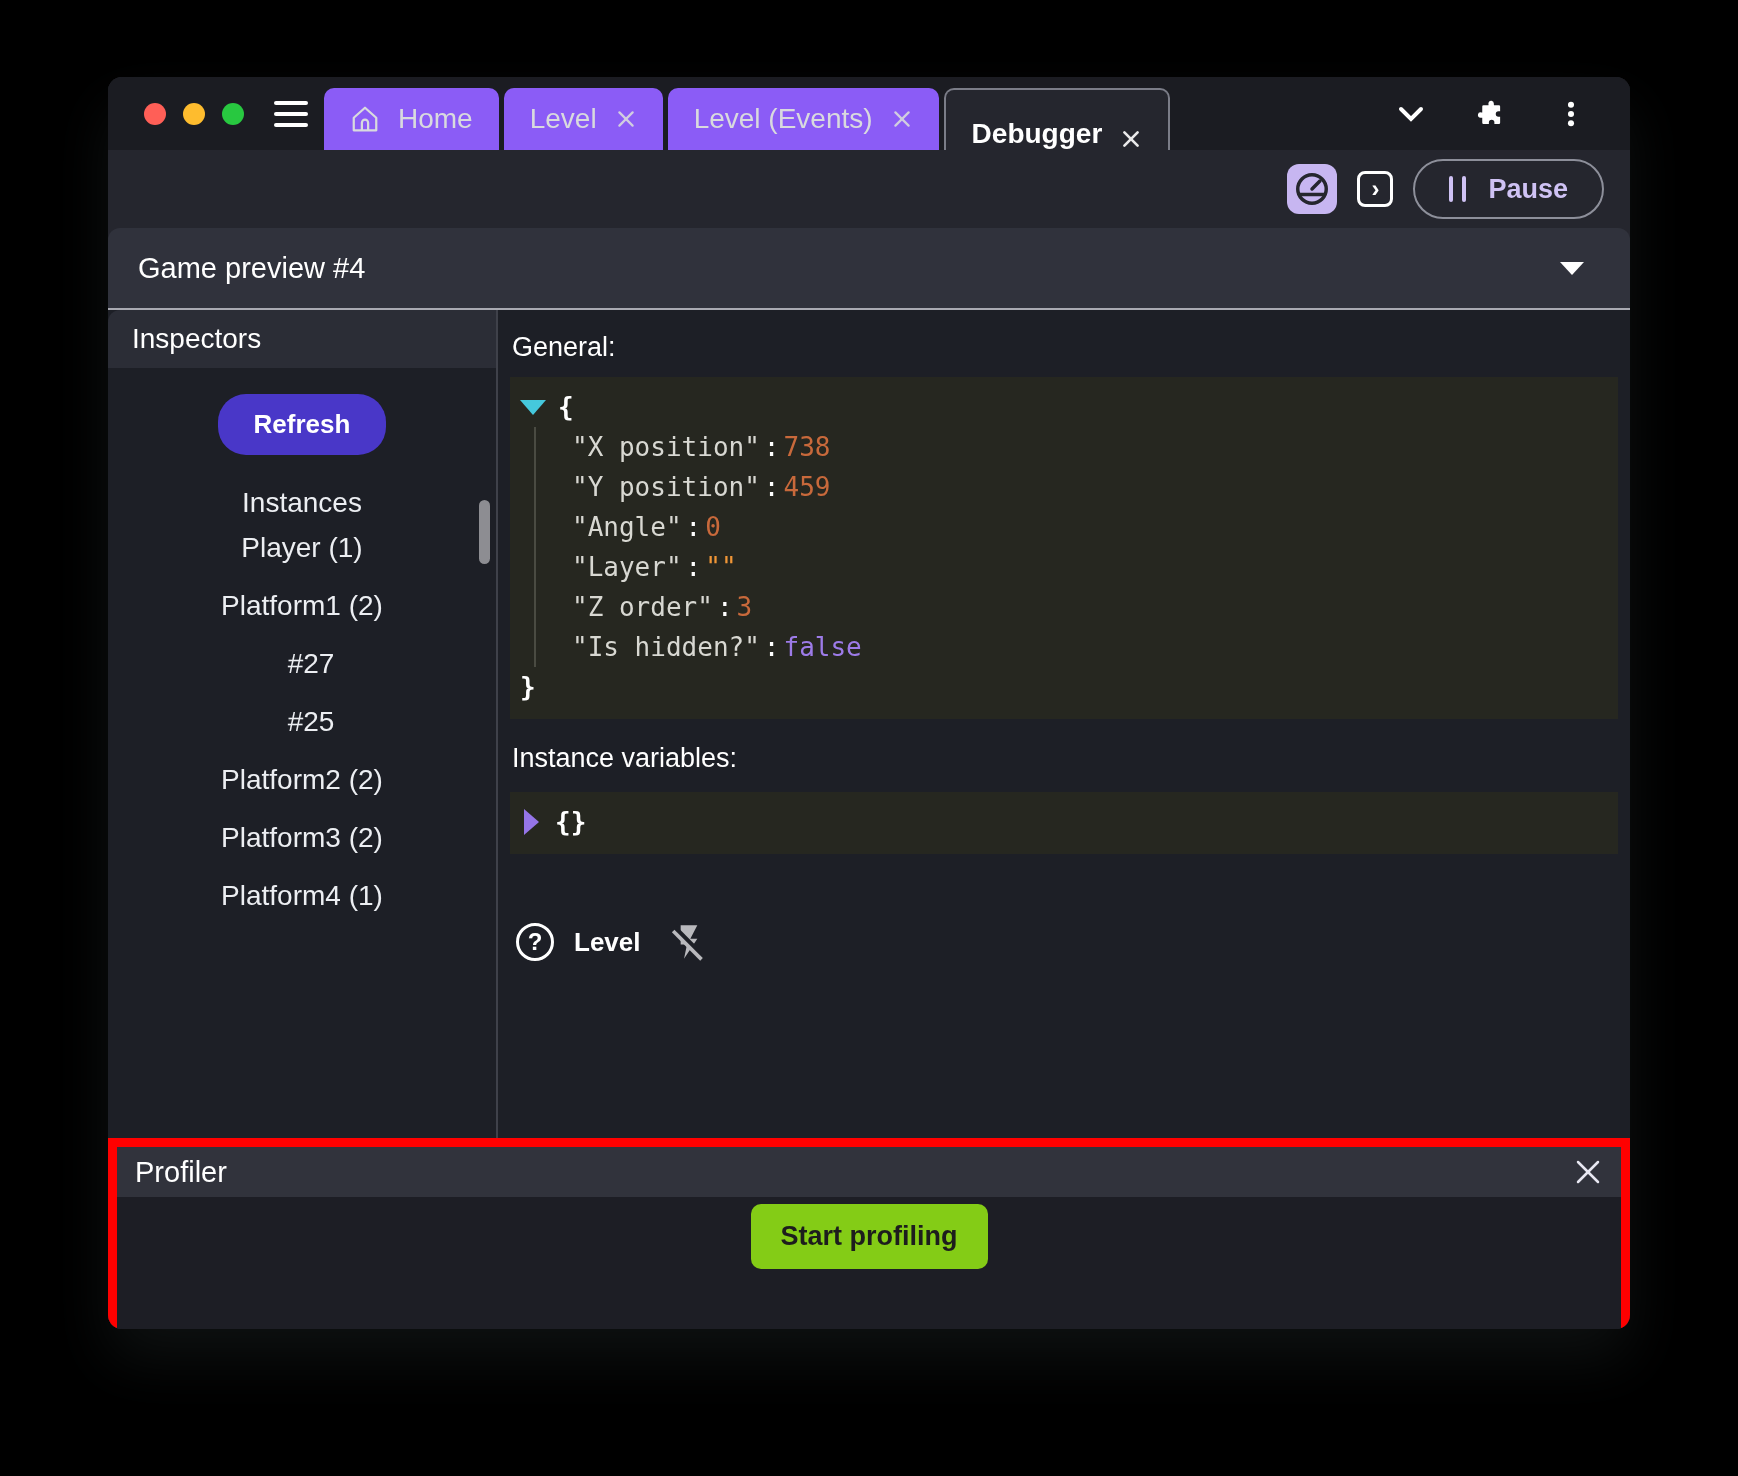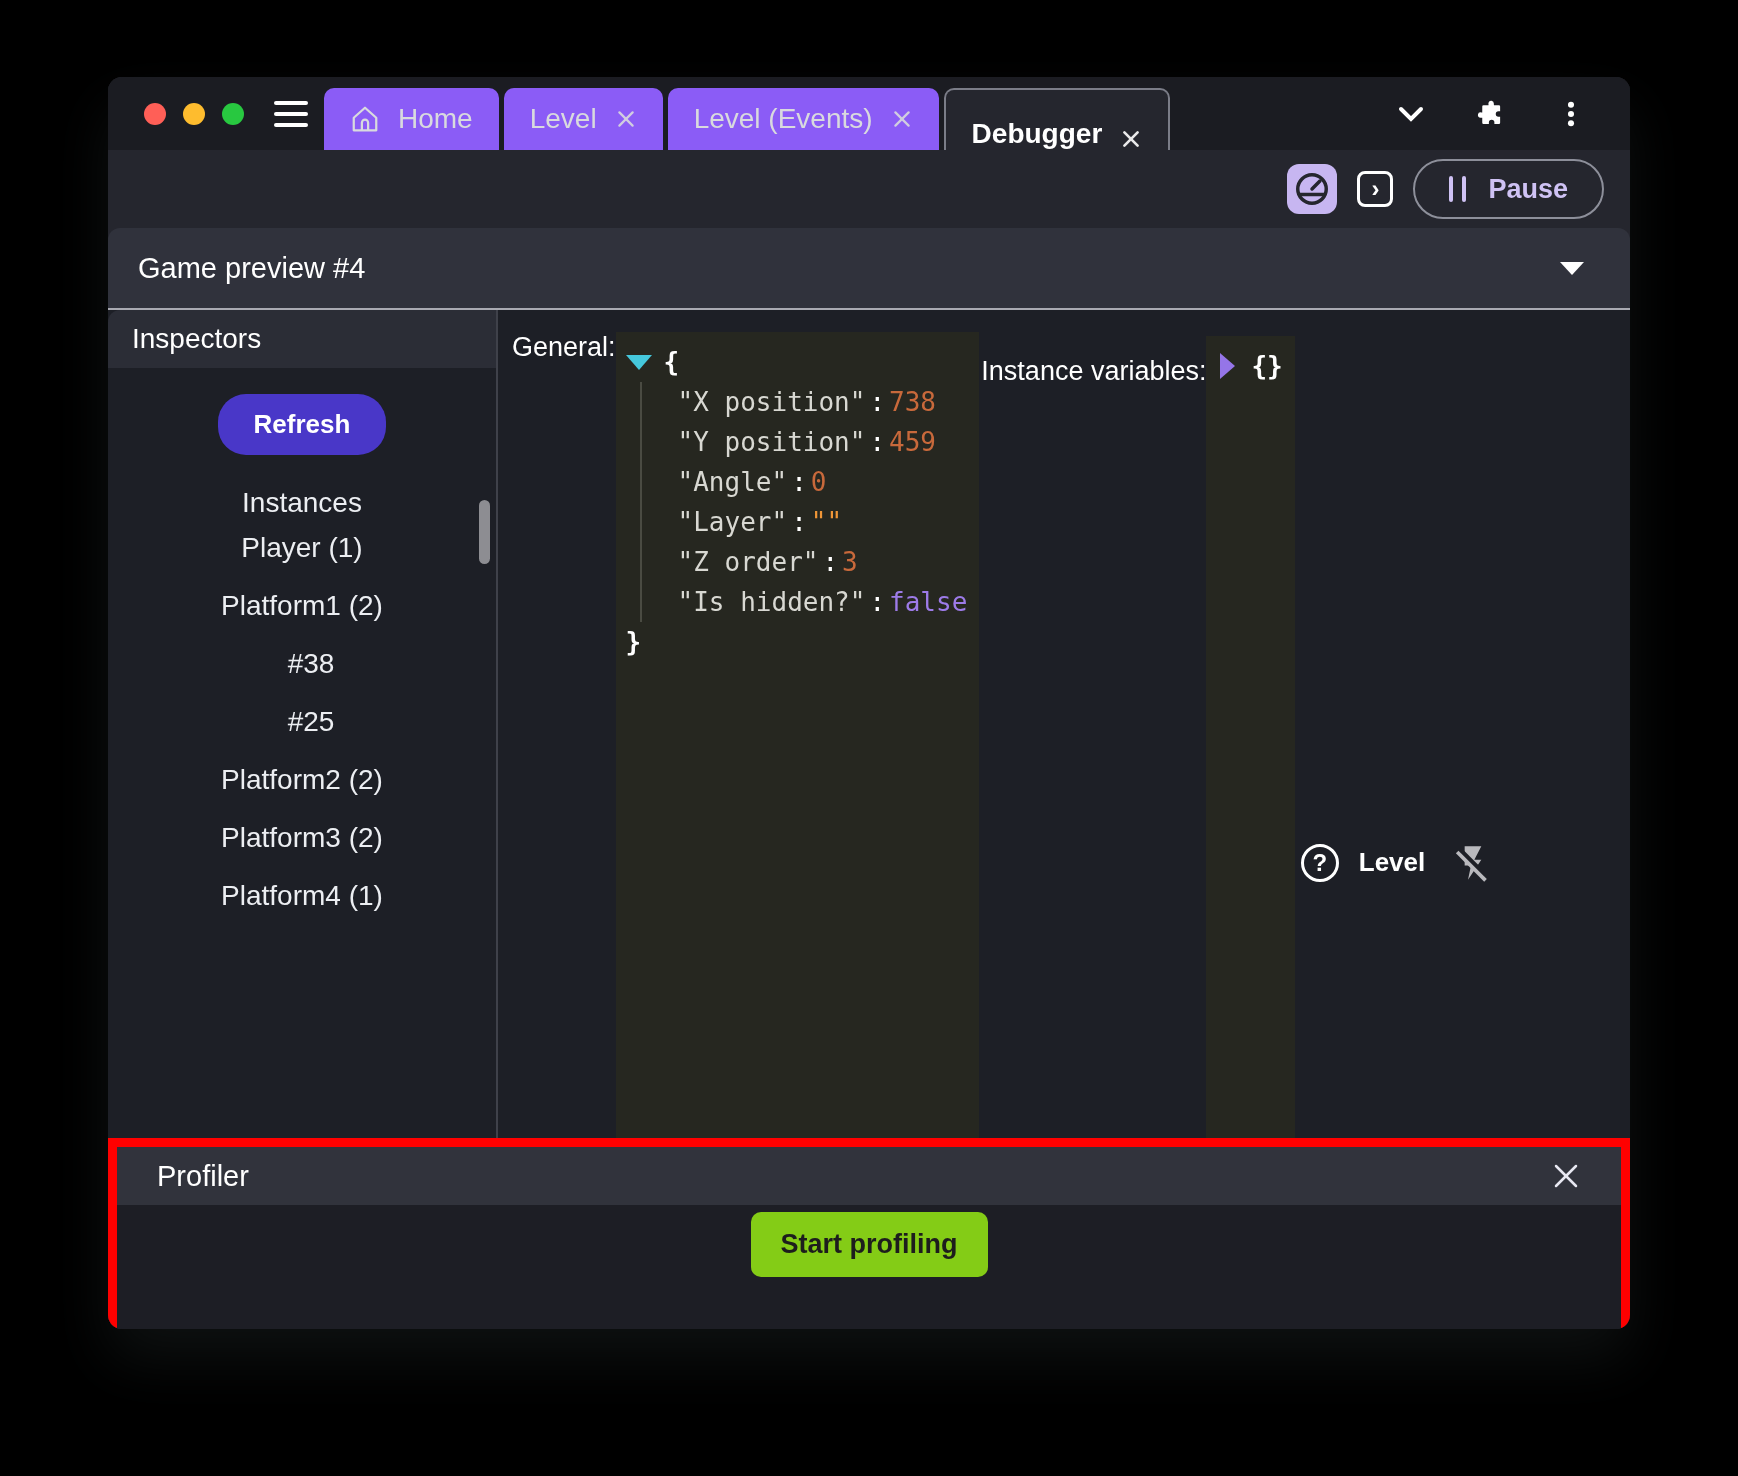--- a/index.html
+++ b/index.html
@@ -55,21 +55,21 @@
                     display:flex; align-items:center; padding-left:24px; border-radius:12px 0 0 0; }
   .sidebar-body { flex:1; background:#1d1f26; display:flex; flex-direction:column; align-items:center; padding-top:26px; }
   .refresh-btn { background:#4937c8; color:#fff; font-weight:bold; font-size:26px;
                  border:none; border-radius:28px; padding:15px 36px; cursor:pointer; }
   .instances-label { color:#eceef2; font-size:28px; margin-top:32px;text-align:center; }
   .tree-item { color:#eceef2; font-size:28px; height:58px; display:flex; align-items:center; cursor:pointer; }
   .tree-item.child { padding-left:18px; }
   .sb-scroll { position:absolute; right:6px; top:190px; width:11px; height:64px; background:#8d8d92; border-radius:6px; cursor:pointer; }
   .vdivider { width:2px; background:#3f414a; flex:0 0 auto; }
 
-  .main { flex:1; padding:22px 12px 0 12px; display:flex; flex-direction:row; overflow:hidden; }
+  .main { flex:1; padding:22px 12px 0 12px; display:flex; flex-direction:column; overflow:hidden; }
   .section-label { color:#fff; font-size:27px; margin:0 0 14px 2px; }
   .json-box { background:#262720; padding:10px 12px 12px 10px; font-family:"DejaVu Sans Mono", monospace;
               font-size:26px; color:#d9d9d3; }
   .json-row { line-height:40px; white-space:pre; display:flex; align-items:center; }
   .j-exp-open { width:0; height:0; border-left:13px solid transparent; border-right:13px solid transparent;
                 border-top:15px solid #45c8dc; margin-right:12px; cursor:pointer; }
   .j-exp-closed { width:0; height:0; border-top:13px solid transparent; border-bottom:13px solid transparent;
                   border-left:15px solid #9575e8; margin:0 16px 0 4px; cursor:pointer; }
   .j-brace { color:#fff; font-weight:bold; }
   .kv-rows { border-left:2px solid #4a4b42; margin-left:14px; padding-left:36px; }
@@ -83,22 +83,22 @@
   .help-row { margin-top:64px; display:flex; align-items:center; gap:26px; padding-left:6px; }
   .help-btn { display:flex; align-items:center; gap:20px; cursor:pointer; }
   .help-circle { width:38px; height:38px; border:3px solid #fff; border-radius:50%;
                  color:#fff; font-size:24px; font-weight:bold; display:flex; align-items:center; justify-content:center; }
   .help-label { color:#fff; font-size:26px; font-weight:bold; }
   .flashoff-btn { width:44px; height:48px; cursor:pointer; display:flex; align-items:center; justify-content:center; }
 
   
   .profiler { position:absolute; left:0; right:0; top:828px; height:420px;
               border:9px solid #ff0000; background:#1d1e25; display:flex; flex-direction:column; }
-  .profiler-header { height:58px; background:#31333c; display:flex; align-items:center;
-                     padding:0 40px; flex:0 0 auto; }
+  .profiler-header { height:50px; background:#31333c; display:flex; align-items:center;
+                     padding:0 18px; flex:0 0 auto; }
   .profiler-header .ttl { color:#fff; font-size:29px; }
   .profiler-close { margin-left:auto; width:30px; height:30px; cursor:pointer; }
   .profiler-body { flex:1; display:flex; flex-direction:column; align-items:center; }
   .start-btn { margin-top:7px; background:#84cc16; color:#1d1d1d; font-weight:bold; font-size:27px;
                border:none; border-radius:10px; padding:17px 30px; cursor:pointer; }
 </style>
 </head>
 <body>
 
 <div class="window">
@@ -192,21 +192,21 @@
   <div class="hdivider"></div>
 
   <div class="content">
     <aside class="sidebar">
       <div class="sidebar-header">Inspectors</div>
       <div class="sidebar-body">
         <button class="refresh-btn">Refresh</button>
         <div class="instances-label">Instances</div>
         <div class="tree-item">Player (1)</div>
         <div class="tree-item">Platform1 (2)</div>
-        <div class="tree-item child">#38</div>
+        <div class="tree-item child">#27</div>
         <div class="tree-item child">#25</div>
         <div class="tree-item">Platform2 (2)</div>
         <div class="tree-item">Platform3 (2)</div>
         <div class="tree-item">Platform4 (1)</div>
       </div>
       <div class="sb-scroll"></div>
     </aside>
     <div class="vdivider"></div>
 
     <main class="main">

